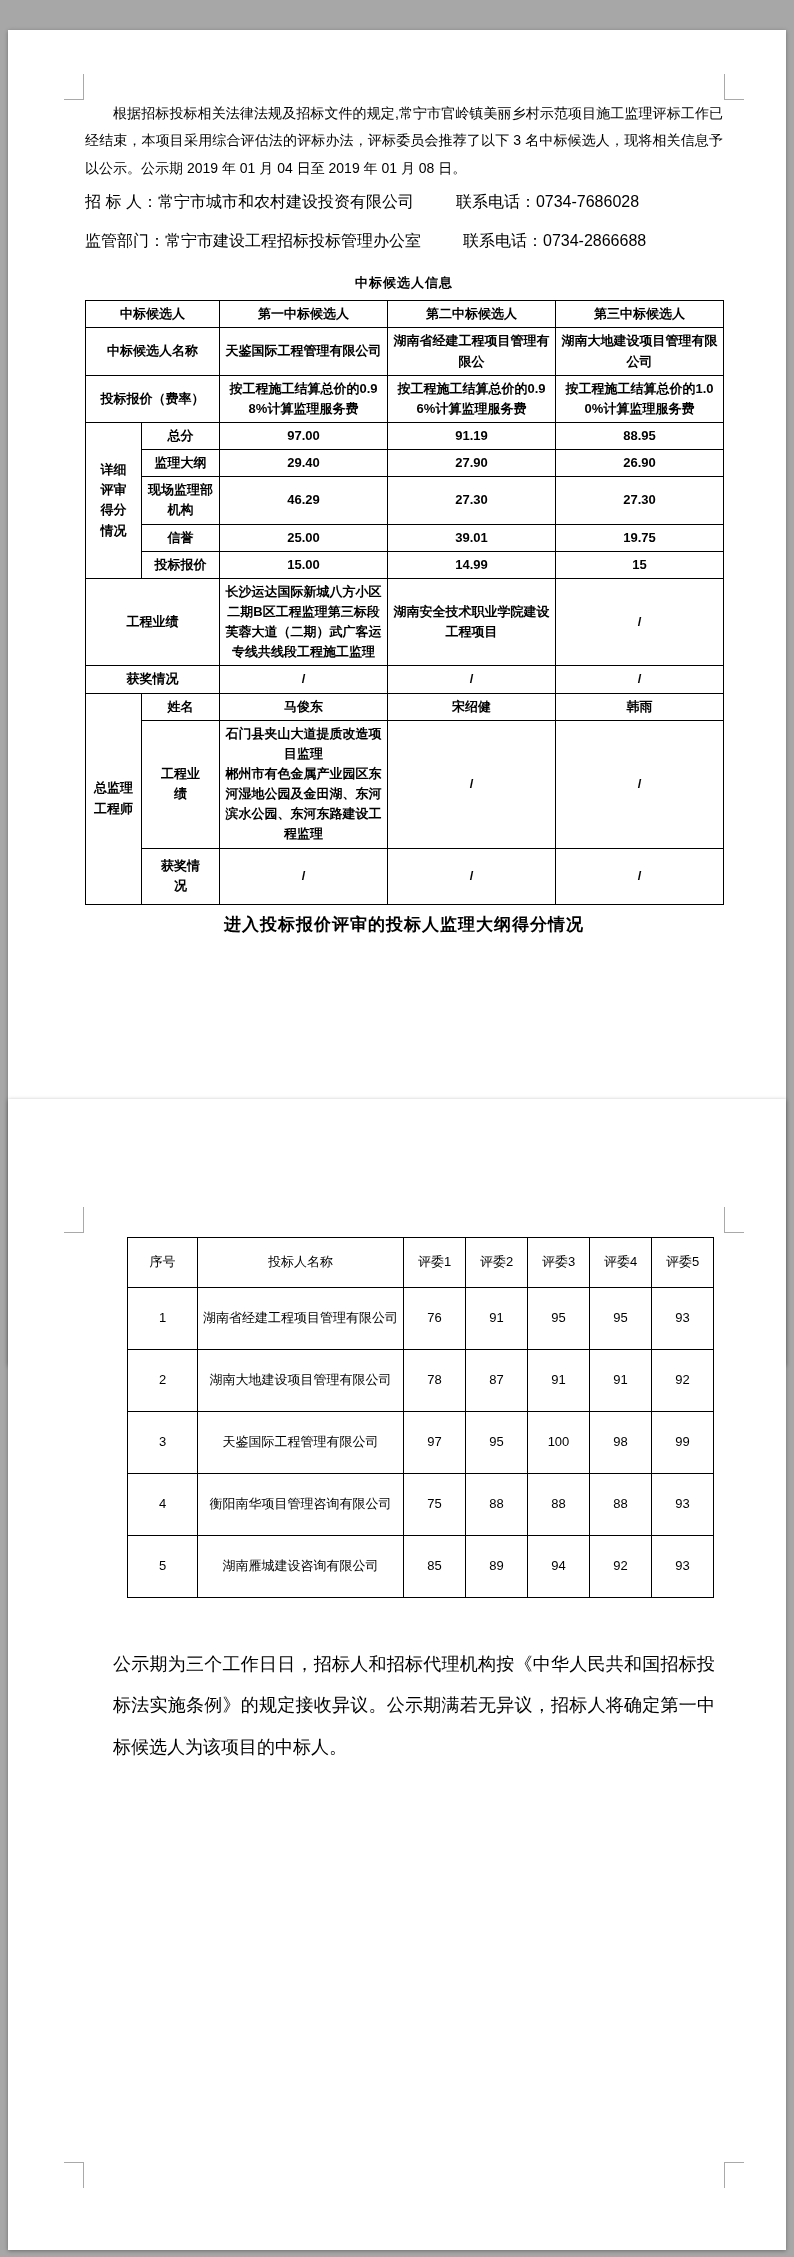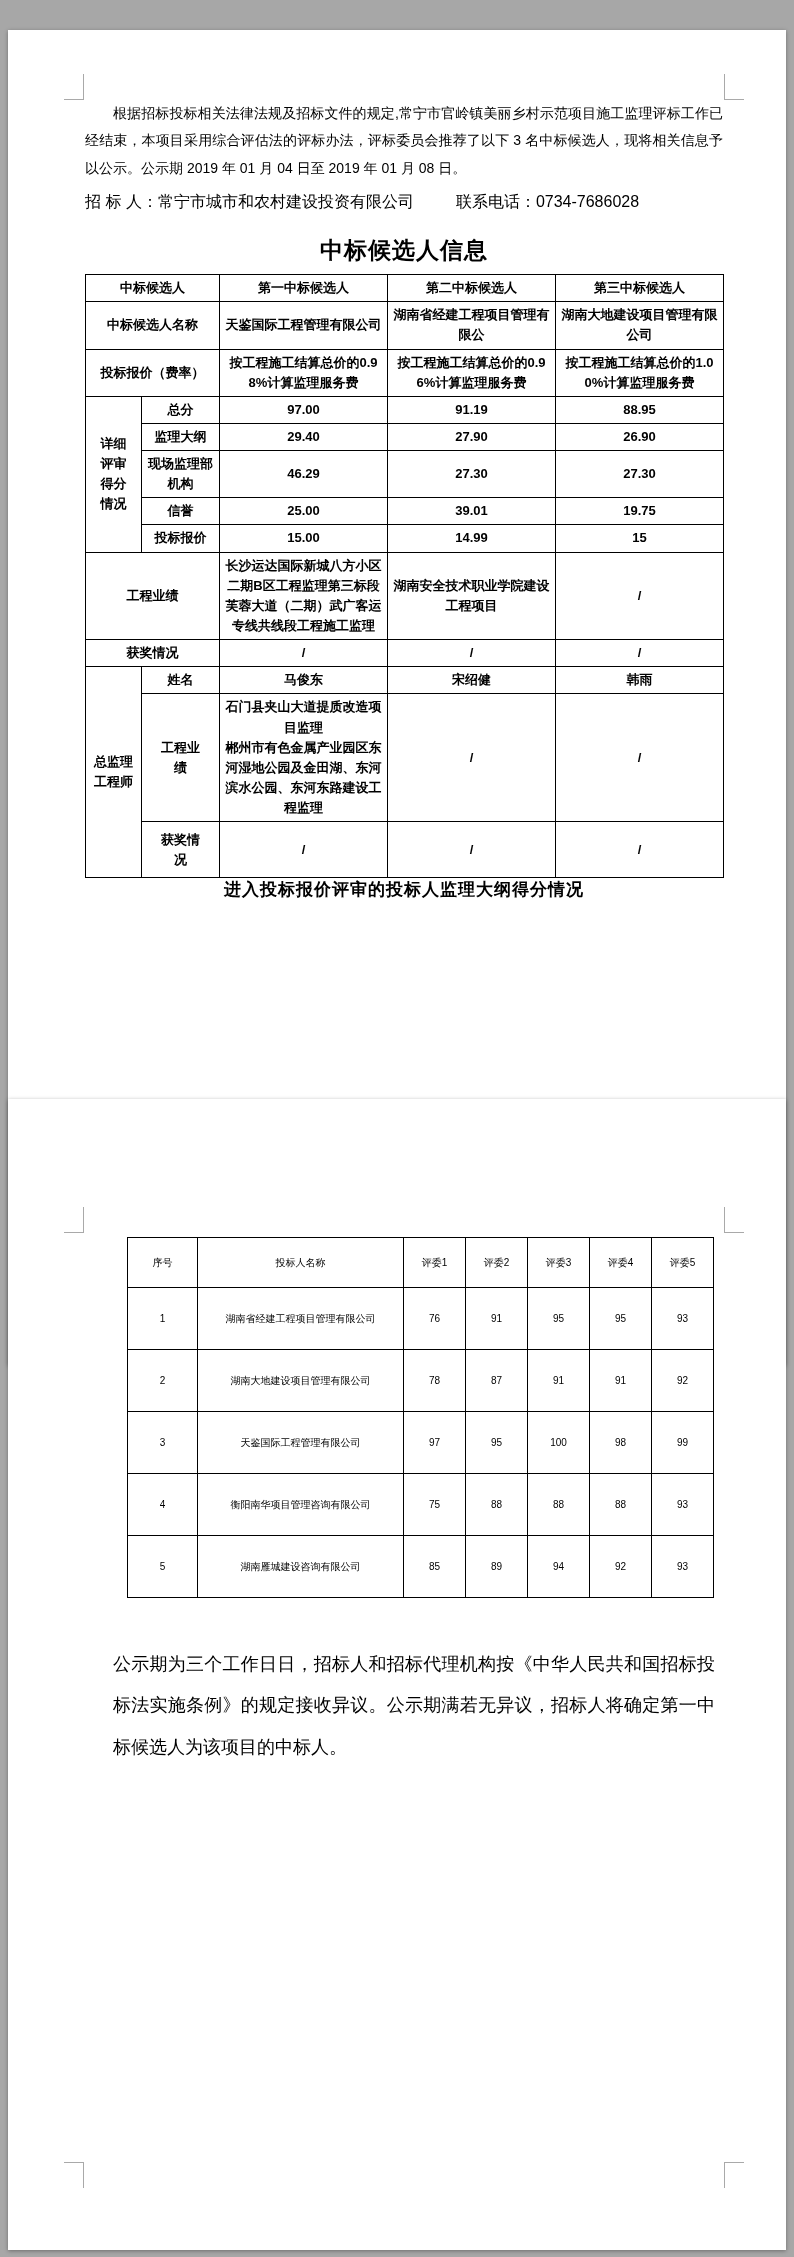--- a/index.html
+++ b/index.html
@@ -43,21 +43,21 @@
     text-indent: 2em;
   }
   .contact-line {
     font-size: 16px;
     line-height: 2.45;
     white-space: nowrap;
   }
   .contact-line .gap { display: inline-block; width: 42px; }
 
   .doc-title {
-    font-size: 23px;
+    font-size: 13px;
     font-weight: bold;
     text-align: center;
     letter-spacing: 1px;
     margin: 14px 0 8px 0;
   }
 
   table { border-collapse: collapse; table-layout: fixed; }
   td {
     border: 1px solid #000;
     font-size: 13px;
@@ -70,26 +70,26 @@
   .pre { white-space: pre-line; }
   .nowrap { white-space: nowrap; }
 
   #candidates-table { width: 638px; font-weight: bold; }
   #candidates-table td.score { height: 26px; }
 
   .footer-heading {
     font-size: 17px;
     font-weight: bold;
     text-align: center;
-    margin-top: 0;
+    margin-top: 8px;
     letter-spacing: 1px;
   }
 
   #judges-table { width: 586px; margin-left: 42px; }
-  #judges-table td { font-size: 10px; }
+  #judges-table td { font-size: 13px; }
   #judges-table tr.hdr  { height: 50px; }
   #judges-table tr.data { height: 62px; }
 
   .closing {
     font-size: 18px;
     line-height: 2.3;
     margin: 46px 8px 0 28px;
     text-align: justify;
   }
 </style>
@@ -99,20 +99,21 @@
 <div class="page" id="page-1">
   <div class="mark tl"></div>
   <div class="mark tr"></div>
   <div class="mark bl"></div>
   <div class="mark br"></div>
 
   <p class="para">根据招标投标相关法律法规及招标文件的规定,常宁市官岭镇美丽乡村示范项目施工监理评标工作已经结束，本项目采用综合评估法的评标办法，评标委员会推荐了以下 3 名中标候选人，现将相关信息予以公示。公示期 2019 年 01 月 04 日至 2019 年 01 月 08 日。</p>
 
   <div class="contact-line"><span>招 标 人：</span><span>常宁市城市和农村建设投资有限公司</span><span class="gap"></span><span>联系电话：</span><span>0734-7686028</span></div>
 
+  <div class="contact-line"><span>监管部门：</span><span>常宁市建设工程招标投标管理办公室</span><span class="gap"></span><span>联系电话：</span><span>0734-2866688</span></div>
 
   <div class="doc-title">中标候选人信息</div>
 
   <table id="candidates-table">
     <colgroup>
         <col style="width:56px">
         <col style="width:78px">
         <col style="width:168px">
         <col style="width:168px">
         <col style="width:168px">

